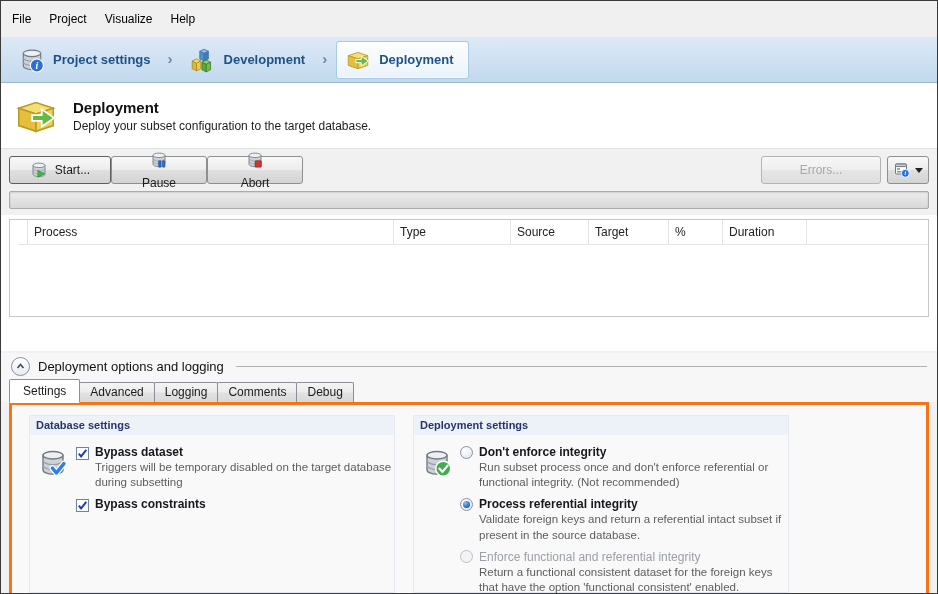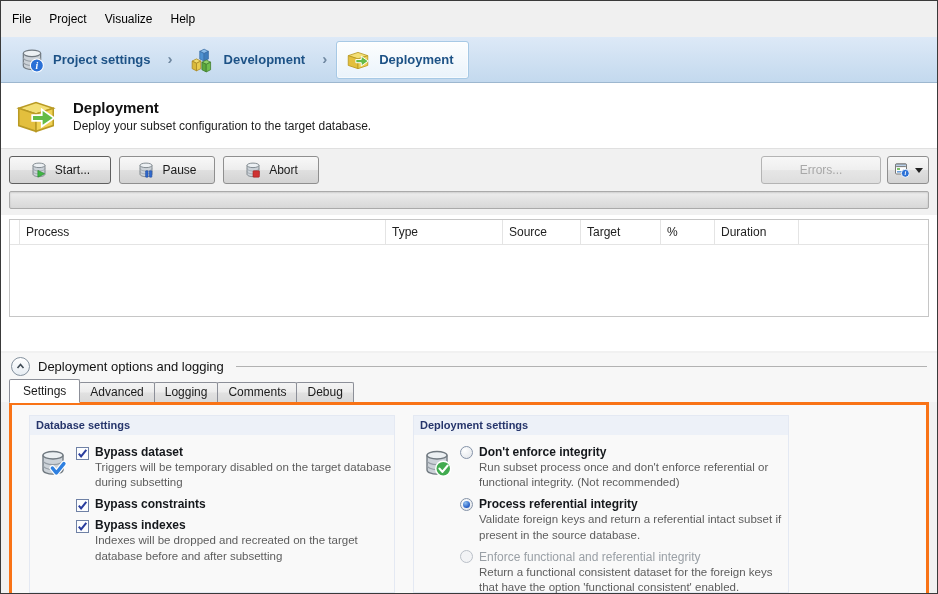--- a/index.html
+++ b/index.html
@@ -18,36 +18,36 @@
   .icon26{width:26px;height:26px;flex:none;}
 
   
   .pageheader{height:66px;flex:none;background:#fff;display:flex;align-items:center;padding-left:12px;gap:14px;border-bottom:1px solid #e0e0e0;}
   .hdr-icon{width:46px;height:46px;flex:none;}
   .pagetitle{font-size:15px;font-weight:bold;color:#111;margin:0 0 3px 0;}
   .pagesub{font-size:12px;color:#1c1c1c;}
 
   
   .toolbar{height:42px;flex:none;background:#f1f1f1;display:flex;align-items:center;padding:0 8px;}
-  .btn{height:28px;border:1px solid #8f8f8f;border-radius:3px;background:linear-gradient(#f8f8f8,#ededed 48%,#dfdfdf 52%,#d3d3d3);display:inline-flex;align-items:center;justify-content:center;gap:7px;font-size:12px;color:#1a1a1a;font-family:inherit;margin-right:8px;cursor:default;}
+  .btn{height:28px;border:1px solid #8f8f8f;border-radius:3px;background:linear-gradient(#f8f8f8,#ededed 48%,#dfdfdf 52%,#d3d3d3);display:inline-flex;align-items:center;justify-content:center;gap:7px;font-size:12px;color:#1a1a1a;font-family:inherit;cursor:default;}
   .btn-start{width:102px;border-color:#5f5f5f;}
-  .btn-pause,.btn-abort{width:96px;}
+  .btn-pause,.btn-abort{width:96px;flex-direction:column;}
   .btn-errors{width:120px;margin-left:auto;margin-right:6px;color:#a8a8a8;border-color:#b4b4b4;background:linear-gradient(#f7f7f7,#efefef 48%,#e6e6e6 52%,#dedede);}
   .btn-split{width:42px;margin-right:0;gap:5px;}
   .icon18{width:18px;height:18px;flex:none;}
   .icon16{width:16px;height:16px;flex:none;}
   .caret{width:0;height:0;border-left:4px solid transparent;border-right:4px solid transparent;border-top:5px solid #222;}
 
   
   .progressrow{height:24px;flex:none;background:#f1f1f1;padding:0 8px;}
   .progressbar{height:18px;border:1px solid #aaaaaa;border-radius:2px;background:linear-gradient(#efefef,#e2e2e2 50%,#d8d8d8);box-shadow:inset 0 1px 2px rgba(0,0,0,.14);}
 
   
   .tablewrap{flex:none;background:#fff;padding:4px 8px 0 8px;height:136px;}
-  .tbl{height:98px;border:1px solid #c6c6c6;background:#fff;display:flex;flex-direction:column;}
+  .tbl{height:98px;border:1px solid #c6c6c6;background:#fff;display:flex;flex-direction:column;padding-left:8px;}
   .tbl-head{height:25px;display:flex;border-bottom:1px solid #e4e4e4;flex:none;}
   .th{border-right:1px solid #e4e4e4;font-size:12px;color:#222;line-height:24px;padding-left:6px;white-space:nowrap;overflow:hidden;}
   .th:last-child{border-right:none;flex:1;}
   .th.c0{width:10px;padding:0;}
   .th.c1{width:366px;}
   .th.c2{width:117px;}
   .th.c3{width:78px;}
   .th.c4{width:80px;}
   .th.c5{width:54px;}
   .th.c6{width:84px;}
@@ -265,32 +265,20 @@
             <span class="cb">
               <svg width="13" height="13" viewBox="0 0 13 13">
                 <rect x="0.5" y="0.5" width="12" height="12" fill="#fcfdfe" stroke="#6f81a5"></rect>
                 <path d="M2.8,6.6 L5.1,9.4 L10.3,2.8" stroke="#2a3d9e" stroke-width="2" fill="none"></path>
               </svg>
             </span>
             <span class="opt-label">Bypass constraints</span>
           </div>
         </div>
 
-        <div class="opt-row">
-          <div class="opt-head">
-            <span class="cb">
-              <svg width="13" height="13" viewBox="0 0 13 13">
-                <rect x="0.5" y="0.5" width="12" height="12" fill="#fcfdfe" stroke="#6f81a5"></rect>
-                <path d="M2.8,6.6 L5.1,9.4 L10.3,2.8" stroke="#2a3d9e" stroke-width="2" fill="none"></path>
-              </svg>
-            </span>
-            <span class="opt-label">Bypass indexes</span>
-          </div>
-          <div class="opt-desc">Indexes will be dropped and recreated on the target database before and after subsetting</div>
-        </div>
       </div>
     </div>
 
     <div class="group group-dep">
       <div class="group-hd">Deployment settings</div>
       <div class="group-body">
         <svg class="gicon" viewBox="0 0 24 24">
           <use href="#db"></use>
           <circle cx="17" cy="16.5" r="6" fill="#41ab4f" stroke="#fff" stroke-width="1.2"></circle>
           <path d="M14,16.5 l2.3,2.6 4.2,-5" stroke="#fff" stroke-width="1.8" fill="none" stroke-linecap="round" stroke-linejoin="round"></path>

